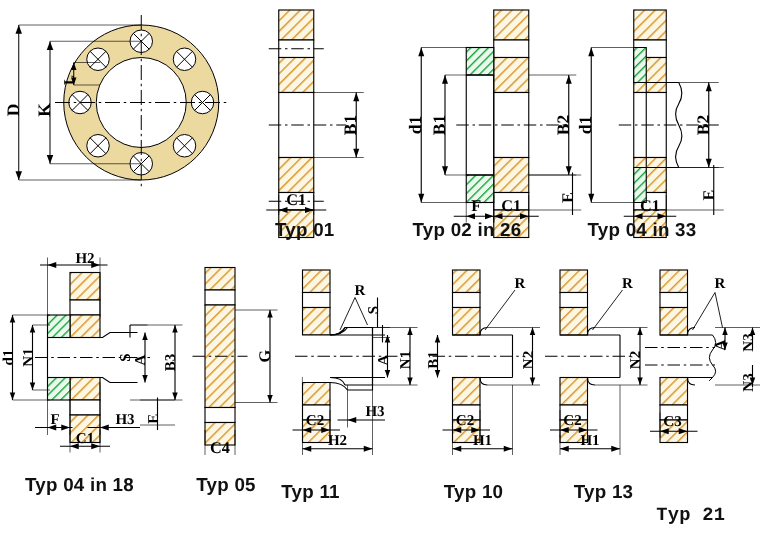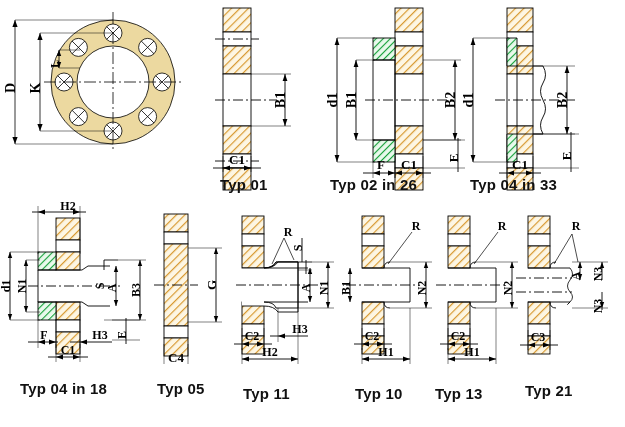--- a/index.html
+++ b/index.html
@@ -504,21 +504,21 @@
   </g>
   <text x="56" y="38" font-size="12" text-anchor="middle">R</text>
   <text x="70" y="50" font-size="12" text-anchor="middle" transform="rotate(-90 70 50)">S</text>
   <text x="78" y="90" font-size="12" text-anchor="middle" transform="rotate(-90 78 90)">A</text>
   <text x="96" y="90" font-size="12" text-anchor="middle" transform="rotate(-90 96 90)">N1</text>
   <text x="68" y="135" font-size="12" text-anchor="middle">H3</text>
   <text x="20" y="142" font-size="12" text-anchor="middle">C2</text>
   <text x="38" y="158" font-size="12" text-anchor="middle">H2</text>
 </svg>
 </div>
-<div class="cap" style="left:243px;top:385px;">Typ 11</div>
+<div class="cap" style="left:225px;top:385px;">Typ 11</div>
 
 <div class="fig" style="left:340px;top:198px;">
 <svg width="110" height="170" viewBox="0 0 110 170">
   <g stroke="#000" fill="none" stroke-width="0.9">
     <rect x="22" y="18" width="22" height="18" fill="url(#hsteel)"></rect>
     <rect x="22" y="36" width="22" height="12" fill="#fff"></rect>
     <rect x="22" y="48" width="22" height="22" fill="url(#hsteel)"></rect>
     <rect x="22" y="104" width="22" height="22" fill="url(#hsteel)"></rect>
     <rect x="22" y="126" width="22" height="12" fill="#fff"></rect>
     <rect x="22" y="138" width="22" height="18" fill="url(#hsteel)"></rect>
@@ -616,21 +616,21 @@
       <path d="M18 161 l7 -2.4 v4.8 z" fill="#000" stroke="none"></path>
       <path d="M66 161 l-7 -2.4 v4.8 z" fill="#000" stroke="none"></path>
     </g>
   </g>
   <text x="72" y="32" font-size="12" text-anchor="middle">R</text>
   <text x="82" y="90" font-size="12" text-anchor="middle" transform="rotate(-90 82 90)">N2</text>
   <text x="28" y="142" font-size="12" text-anchor="middle">C2</text>
   <text x="42" y="158" font-size="12" text-anchor="middle">H1</text>
 </svg>
 </div>
-<div class="cap" style="left:435px;top:385px;">Typ 13</div>
+<div class="cap" style="left:459px;top:385px;">Typ 13</div>
 
 <div class="fig" style="left:510px;top:198px;">
 <svg width="115" height="170" viewBox="0 0 115 170">
   <g stroke="#000" fill="none" stroke-width="0.9">
     <rect x="18" y="18" width="22" height="18" fill="url(#hsteel)"></rect>
     <rect x="18" y="36" width="22" height="12" fill="#fff"></rect>
     <rect x="18" y="48" width="22" height="22" fill="url(#hsteel)"></rect>
     <rect x="18" y="104" width="22" height="22" fill="url(#hsteel)"></rect>
     <rect x="18" y="126" width="22" height="12" fill="#fff"></rect>
     <rect x="18" y="138" width="22" height="18" fill="url(#hsteel)"></rect>
@@ -677,13 +677,13 @@
       <path d="M40 147 l-7 -2.4 v4.8 z" fill="#000" stroke="none"></path>
     </g>
   </g>
   <text x="66" y="32" font-size="12" text-anchor="middle">R</text>
   <text x="70" y="78" font-size="12" text-anchor="middle" transform="rotate(-90 70 78)">A</text>
   <text x="92" y="76" font-size="12" text-anchor="middle" transform="rotate(-90 92 76)">N3</text>
   <text x="92" y="108" font-size="12" text-anchor="middle" transform="rotate(-90 92 108)">N3</text>
   <text x="28" y="143" font-size="12" text-anchor="middle">C3</text>
 </svg>
 </div>
-<div class="cap" style="left:525px;top:382px;">Typ 21</div>
+<div class="cap" style="left:525px;top:404px;font-family:Liberation Mono, monospace;">Typ 21</div>
 
 </body></html>

